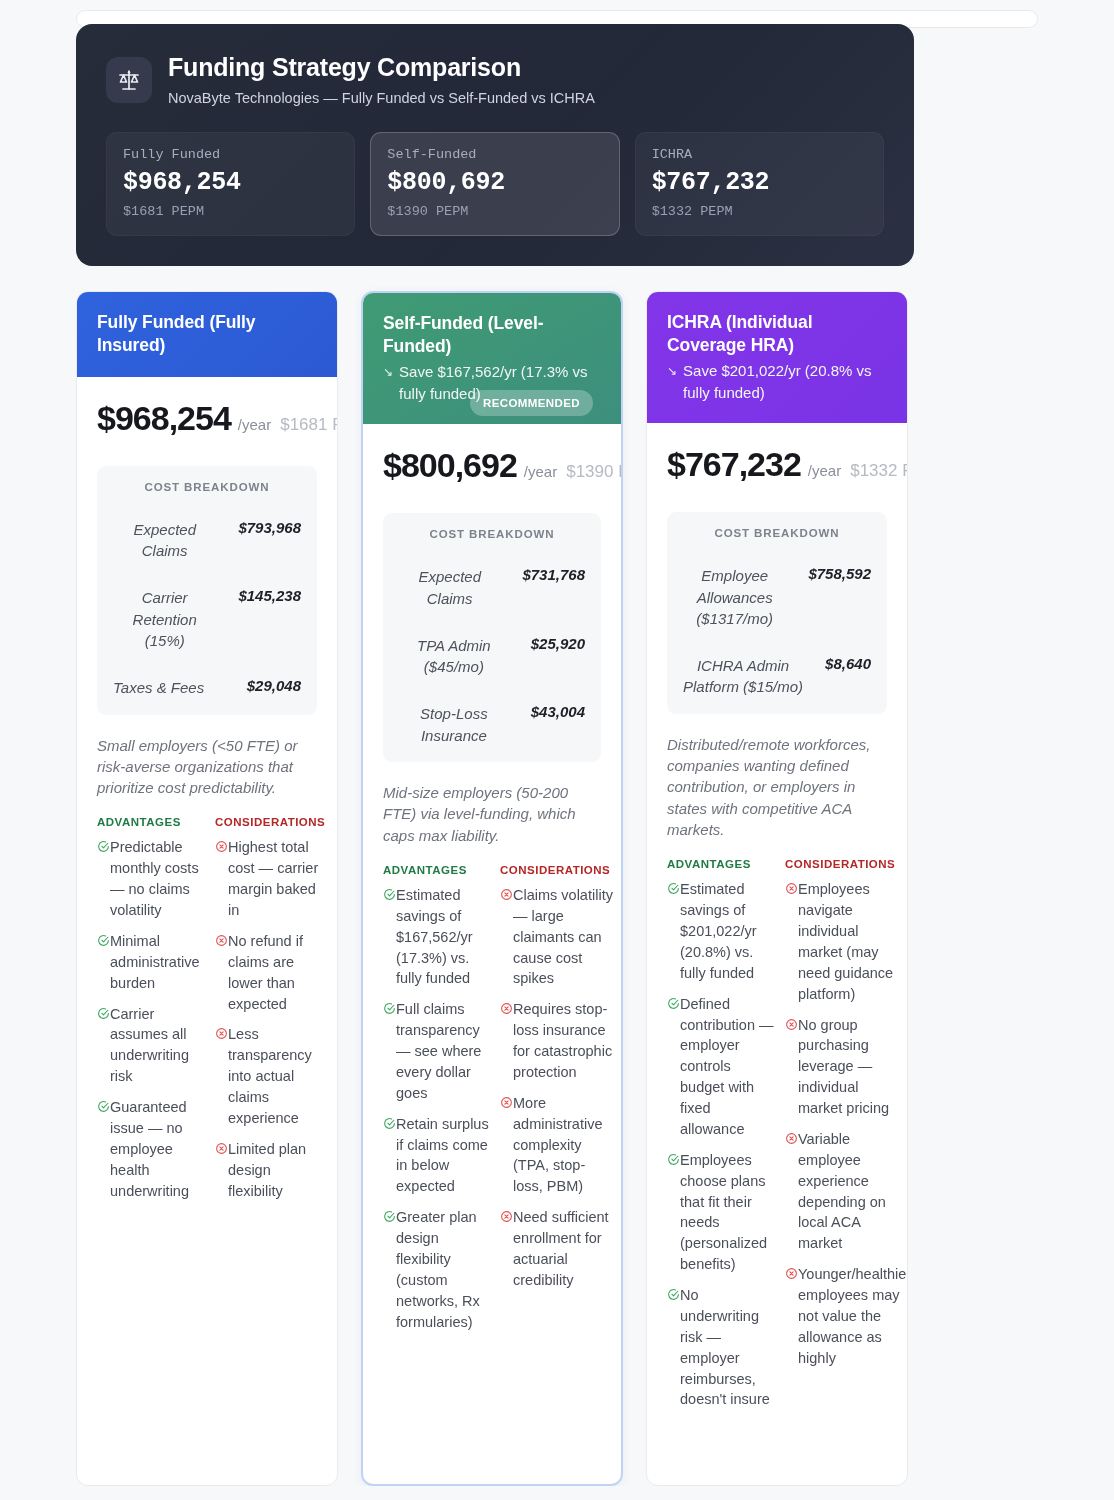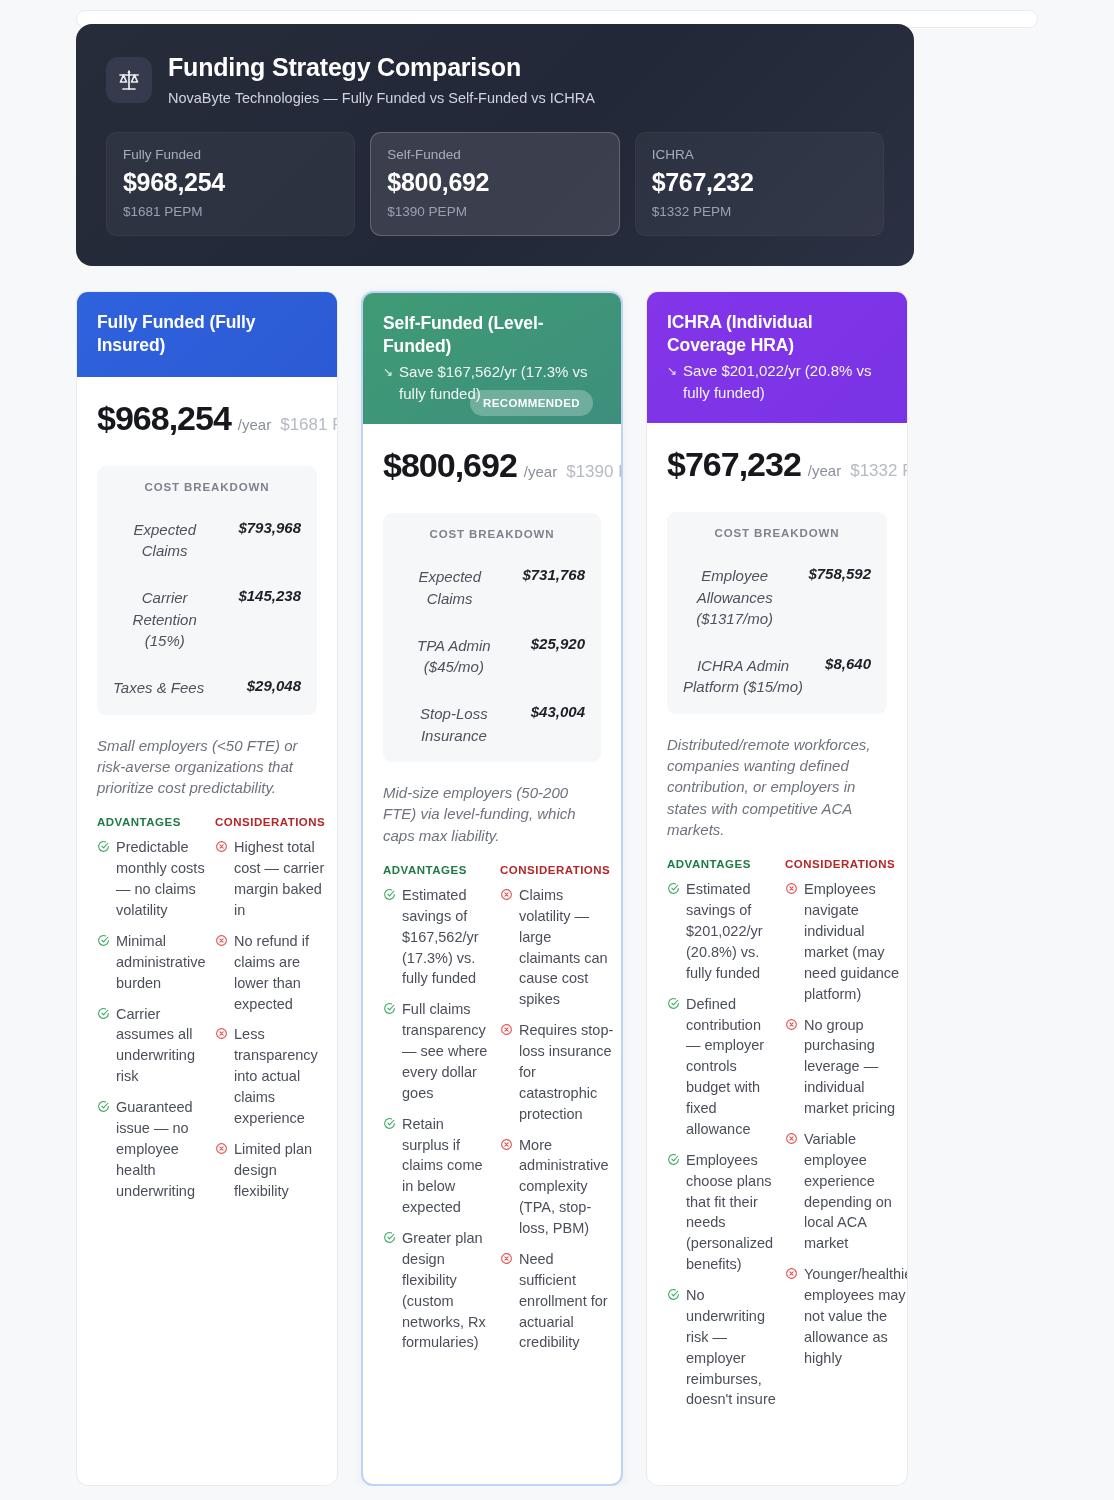--- a/index.html
+++ b/index.html
@@ -41,21 +41,21 @@
     display: flex; align-items: center; justify-content: center;
     color: #e9ecf3;
   }
   .hero-title {
     font-size: 25px; font-weight: bold; color: #ffffff;
     letter-spacing: -0.2px; line-height: 1.15; margin-top: 1px;
   }
   .hero-sub {
     font-size: 14.5px; color: #cfd4e0; margin-top: 7px; line-height: 1.3;
   }
-  .hero-stats { display: flex; gap: 15px; margin-top: 24px; }
+  .hero-stats { display: flex; gap: 15px; margin-top: 24px; font-family: Liberation Mono, monospace; }
   .stat {
     flex: 1 1 0;
     background: rgba(255,255,255,0.045);
     border: 1px solid rgba(255,255,255,0.035);
     border-radius: 11px;
     padding: 14px 16px 16px 16px;
   }
   .stat.highlight {
     background: rgba(255,255,255,0.105);
     border: 1px solid rgba(255,255,255,0.20);
@@ -152,21 +152,21 @@
 
   .lists { display: flex; gap: 8px; margin-top: 18px; }
   .list-col { width: 50%; flex: 0 0 50%; }
   .list-col.cons { width: 52%; flex: 0 0 52%; }
   .list-head {
     font-size: 11.5px; font-weight: bold; letter-spacing: 0.5px;
     margin-bottom: 9px; white-space: nowrap;
   }
   .list-head.adv  { color: #1f7a44; }
   .list-head.con  { color: #b52626; }
-  .li { display: flex; gap: 6px; margin-bottom: 10px; align-items: flex-start; }
+  .li { display: flex; gap: 0; margin-bottom: 10px; align-items: flex-start; }
   .li-ico { flex: 0 0 auto; margin-top: 2px; }
   .li-text { font-size: 14.5px; color: #4a4f59; line-height: 1.44; }
 </style>
 </head>
 <body>
 
 <div class="page">
 
   <div class="top-peek"></div>
 

